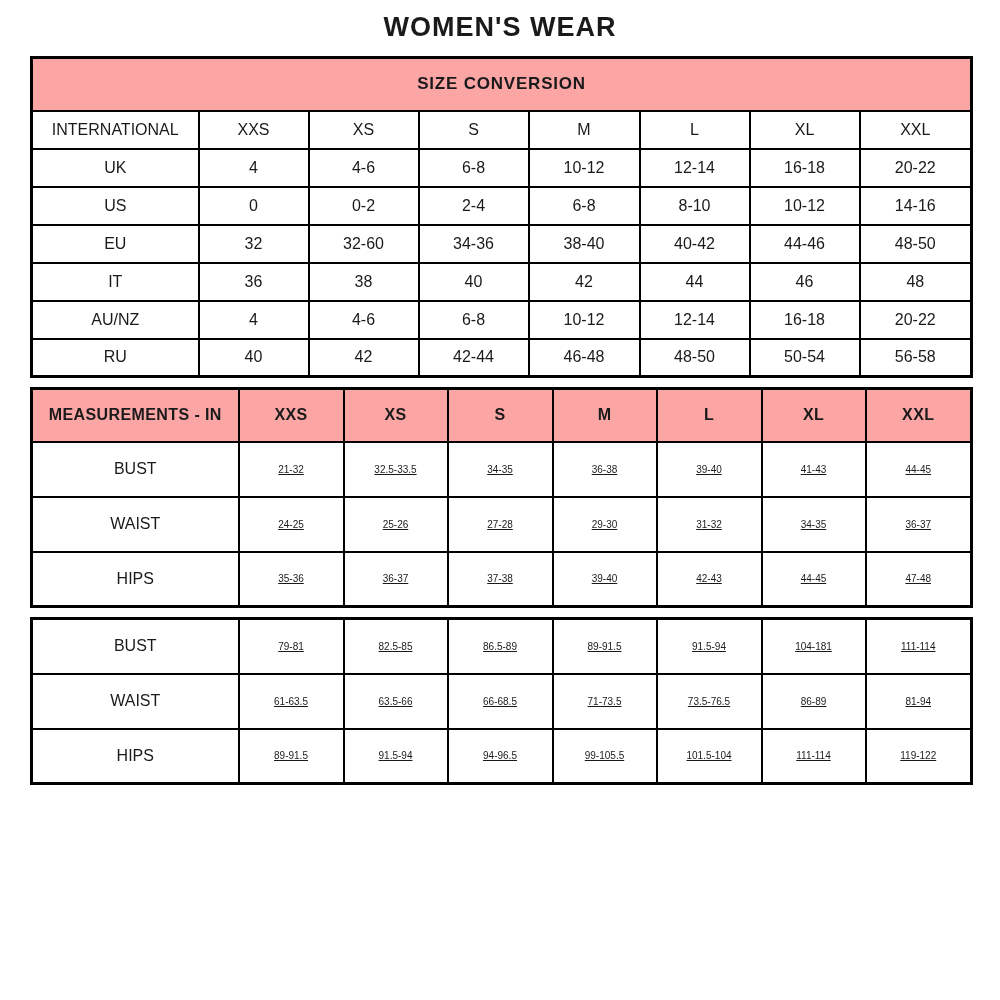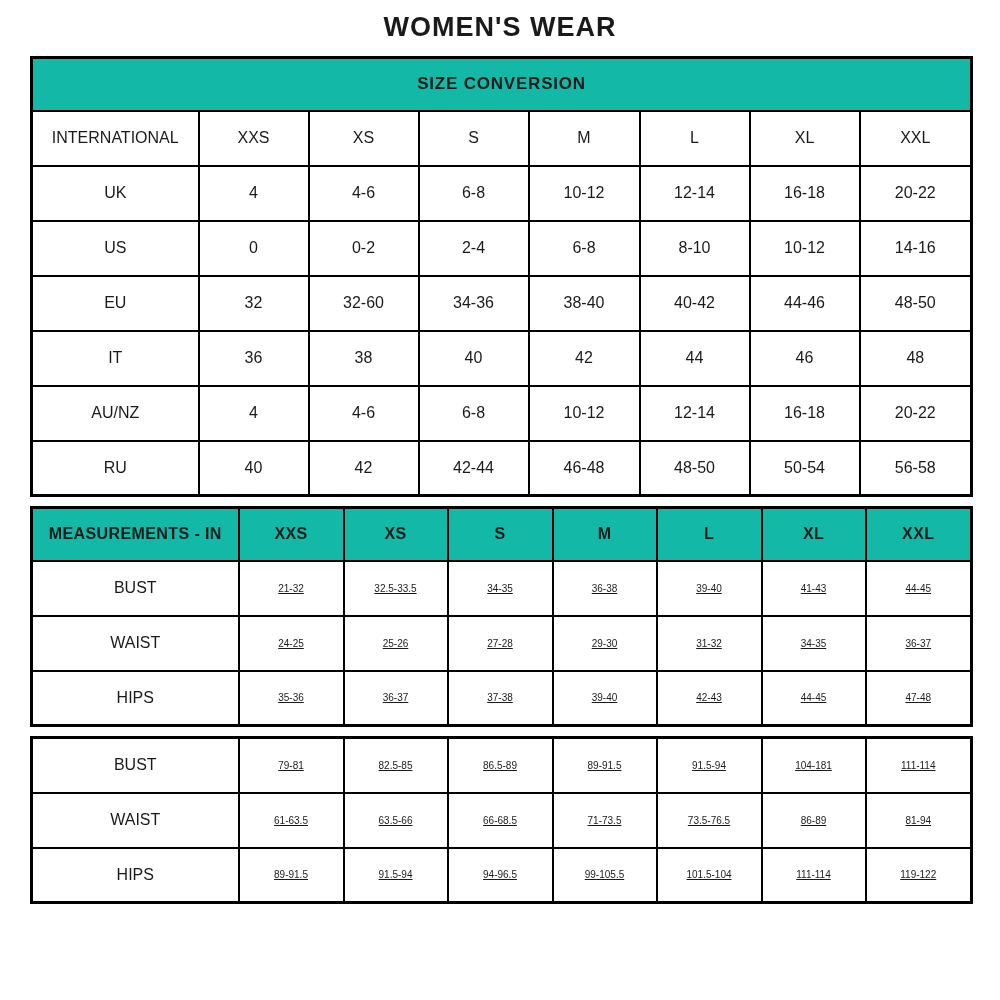--- a/index.html
+++ b/index.html
@@ -29,28 +29,28 @@
   td {
     border: 2px solid #000;
     text-align: center;
     vertical-align: middle;
     font-size: 16px;
     padding: 0 2px;
     overflow: hidden;
     background: #ffffff;
   }
   
-  .t1 td { height: 55px; }
+  .t1 td { height: 38px; }
   .t1 .merged-head {
     height: 53px;
     font-weight: 700;
     font-size: 17px;
     letter-spacing: 0.8px;
   }
-  .head-bg { background: #14b8a6; }
+  .head-bg { background: #fca5a5; }
   
   .tm td { height: 55px; }
   .tm .head td {
     height: 53px;
     font-weight: 700;
     letter-spacing: 0.4px;
   }
   .m-value { font-size: 10px; text-decoration: underline; }
 </style>
 </head>

